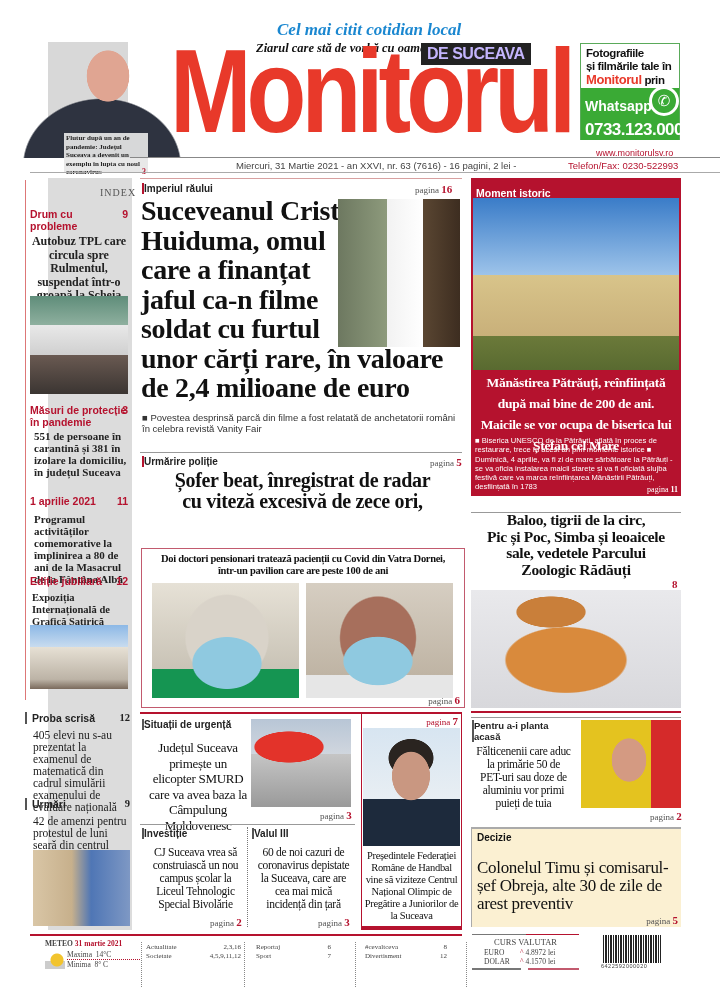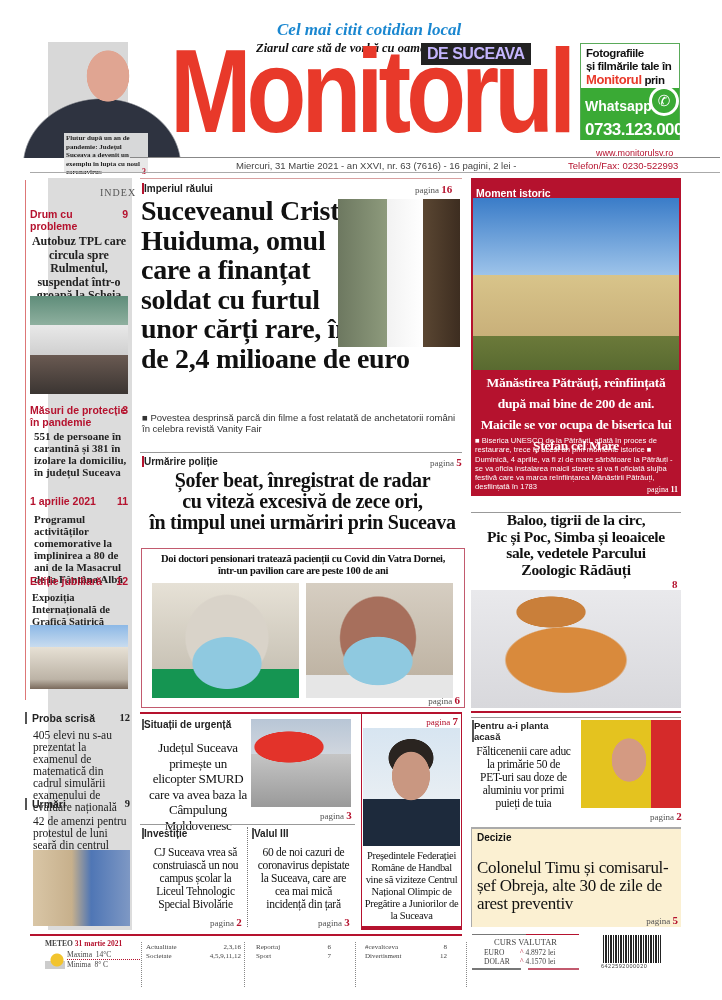--- a/index.html
+++ b/index.html
@@ -102,20 +102,21 @@
   <div class="photo" style="left:8px;top:52px;width:97px;height:76px;background:linear-gradient(90deg,#d9c6a6 0,#c7b08c 40%,#4f76b5 60%,#7e98c4 100%)"></div>
 </div>
 
 <div class="abs" style="left:140px;top:178px;width:322px;border-top:1px solid #d8a0a0"></div>
 <div class="abs kicker" style="left:142px;top:183px">Imperiul răului</div>
 <div class="abs pg" style="left:415px;top:183px"><span>pagina</span> <b>16</b></div>
 <div class="abs cond" style="left:141px;top:196px;width:325px;font-size:28px;line-height:29.5px;color:#111">
   <div>Suceveanul Cristi</div>
   <div>Huiduma, omul</div>
   <div>care a finanțat</div>
+  <div>jaful ca-n filme</div>
   <div>soldat cu furtul</div>
   <div>unor cărți rare, în valoare</div>
   <div>de 2,4 milioane de euro</div>
 </div>
 <div class="photo" style="left:338px;top:199px;width:122px;height:148px;background:linear-gradient(90deg,#6d7860 0,#8d9a7c 40%,#f2f2f2 40%,#ffffff 70%,#5a4632 70%,#3d2d20 100%)"></div>
 <div class="abs" style="left:142px;top:412px;width:320px;font-size:9.5px;line-height:11px;color:#333">■ <span>Povestea desprinsă parcă din filme a fost relatată de anchetatorii români în celebra revistă Vanity Fair</span></div>
 
 <div class="abs" style="left:471px;top:178px;width:210px;height:318px;background:#b5122e">
   <div style="padding:9px 5px;color:#fff;font-weight:bold;font-size:10.5px">Moment istoric</div>
   <div class="photo" style="left:2px;top:20px;width:206px;height:172px;background:linear-gradient(#3a7cc8 0,#9ec4ea 45%,#d8c48a 45%,#c9b07a 80%,#6b7a3a 80%,#596a30 100%)"></div>
@@ -123,21 +124,20 @@
   <div class="abs" style="left:4px;top:258px;width:202px;color:#fff;font-size:7.6px;line-height:9.3px">■ <span>Biserica UNESCO de la Pătrăuți, aflată în proces de restaurare, trece în acest an prin momente istorice ■ Duminică, 4 aprilie, va fi zi de mare sărbătoare la Pătrăuți - se va oficia instalarea maicii starețe și va fi oficiată slujba festivă care va marca reînființarea Mănăstirii Pătrăuți, desființată în 1783</span></div>
   <div class="abs" style="right:3px;bottom:2px;color:#fff;font-family:'Liberation Serif',serif;font-size:8px"><span>pagina</span> <b>11</b></div>
 </div>
 
 <div class="abs" style="left:140px;top:452px;width:322px;border-top:1px solid #999"></div>
 <div class="abs kicker" style="left:142px;top:456px">Urmărire poliție</div>
 <div class="abs pg" style="left:430px;top:456px"><span>pagina</span> <b>5</b></div>
 <div class="abs cond" style="left:140px;top:470px;width:325px;text-align:center;font-size:20px;line-height:21px">
   <div>Șofer beat, înregistrat de radar</div>
   <div>cu viteză excesivă de zece ori,</div>
-  <div>în timpul unei urmăriri prin Suceava</div>
 </div>
 
 <div class="abs" style="left:141px;top:548px;width:324px;height:160px;border:1px solid #c25a6e">
   <div class="cond" style="text-align:center;font-size:10.5px;line-height:12px;margin-top:4px">
     <div>Doi doctori pensionari tratează pacienții cu Covid din Vatra Dornei,</div>
     <div>într-un pavilion care are peste 100 de ani</div>
   </div>
   <div class="photo" style="left:10px;top:34px;width:147px;height:115px;background:radial-gradient(ellipse 40px 30px at 75px 80px,#8fc9e0 85%,transparent 88%),radial-gradient(ellipse 48px 50px at 75px 55px,#d9d3c9 85%,transparent 88%),linear-gradient(#e6e1d6 0,#c9c3b6 75%,#159552 75%)"></div>
   <div class="photo" style="left:164px;top:34px;width:147px;height:115px;background:radial-gradient(ellipse 40px 28px at 72px 78px,#8fc9e0 85%,transparent 88%),radial-gradient(ellipse 44px 48px at 72px 55px,#a76f5c 85%,transparent 88%),linear-gradient(#d6cec2 0,#bfb4a4 80%,#e6e6e6 80%)"></div>
   <div class="abs pg" style="right:4px;bottom:1px"><span>pagina</span> <b>6</b></div>

